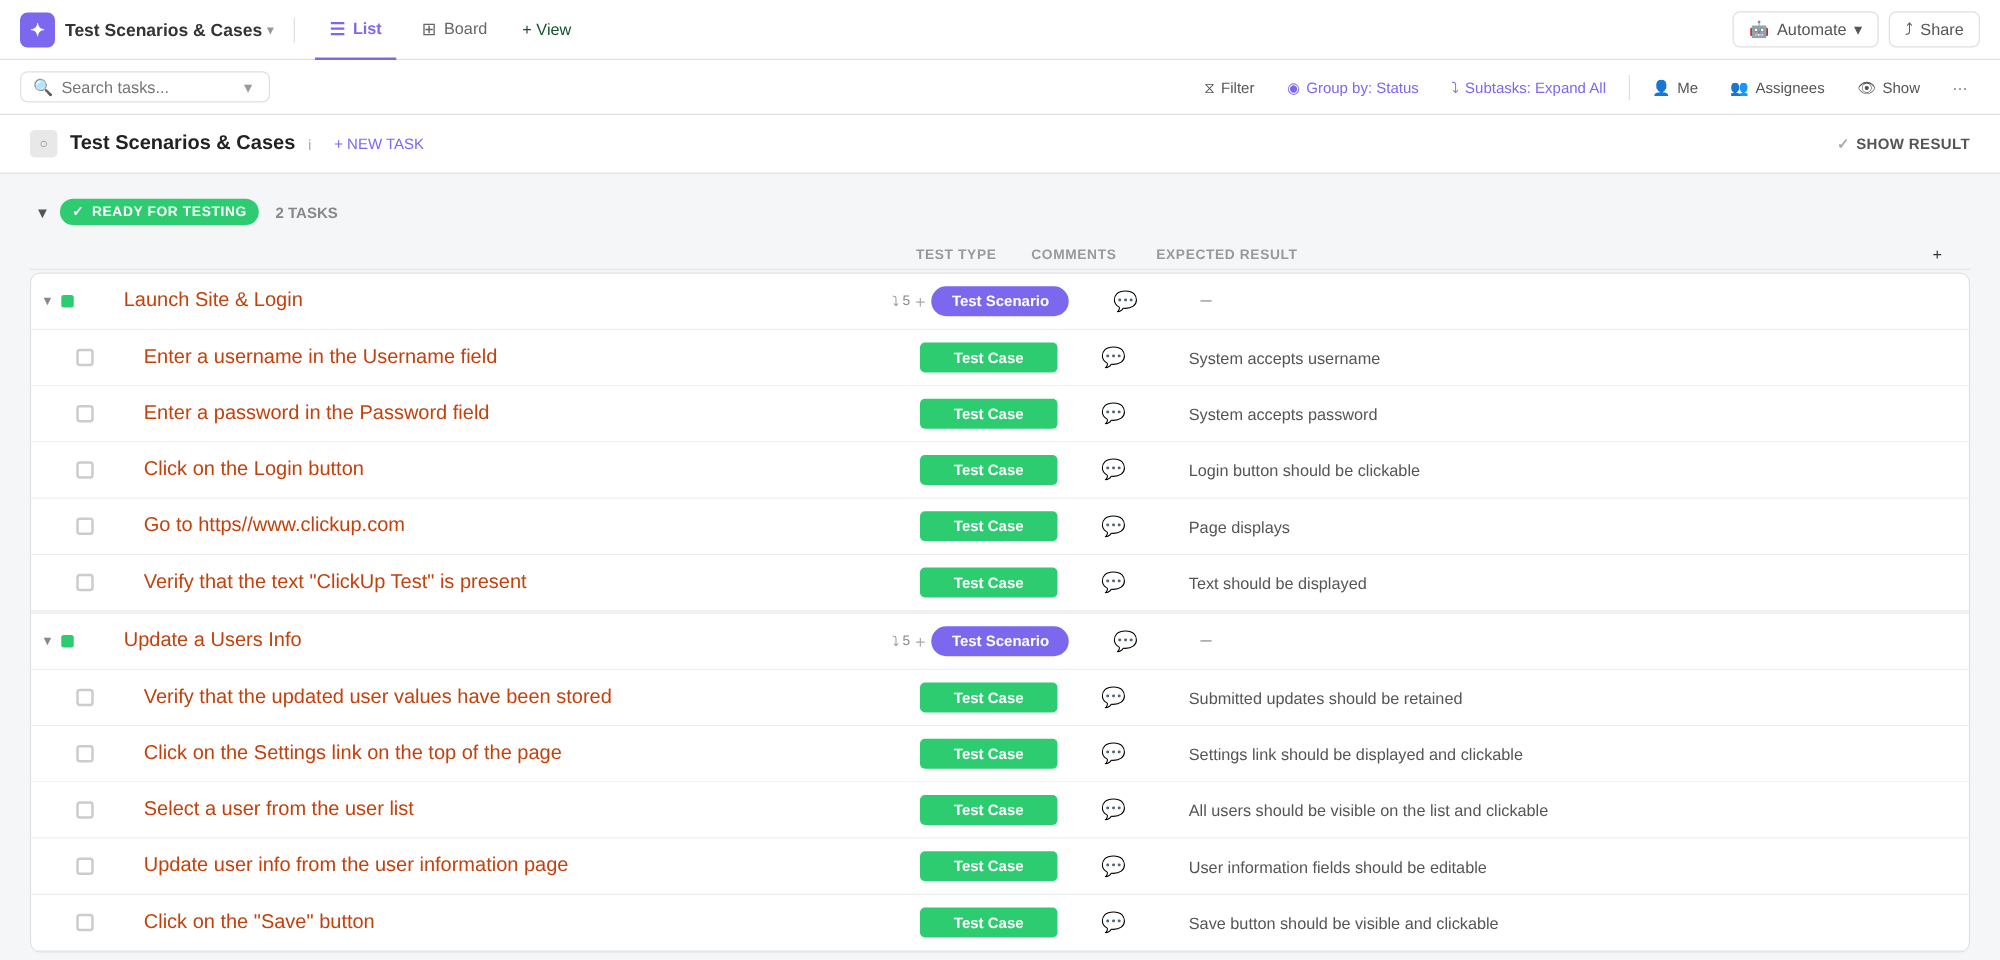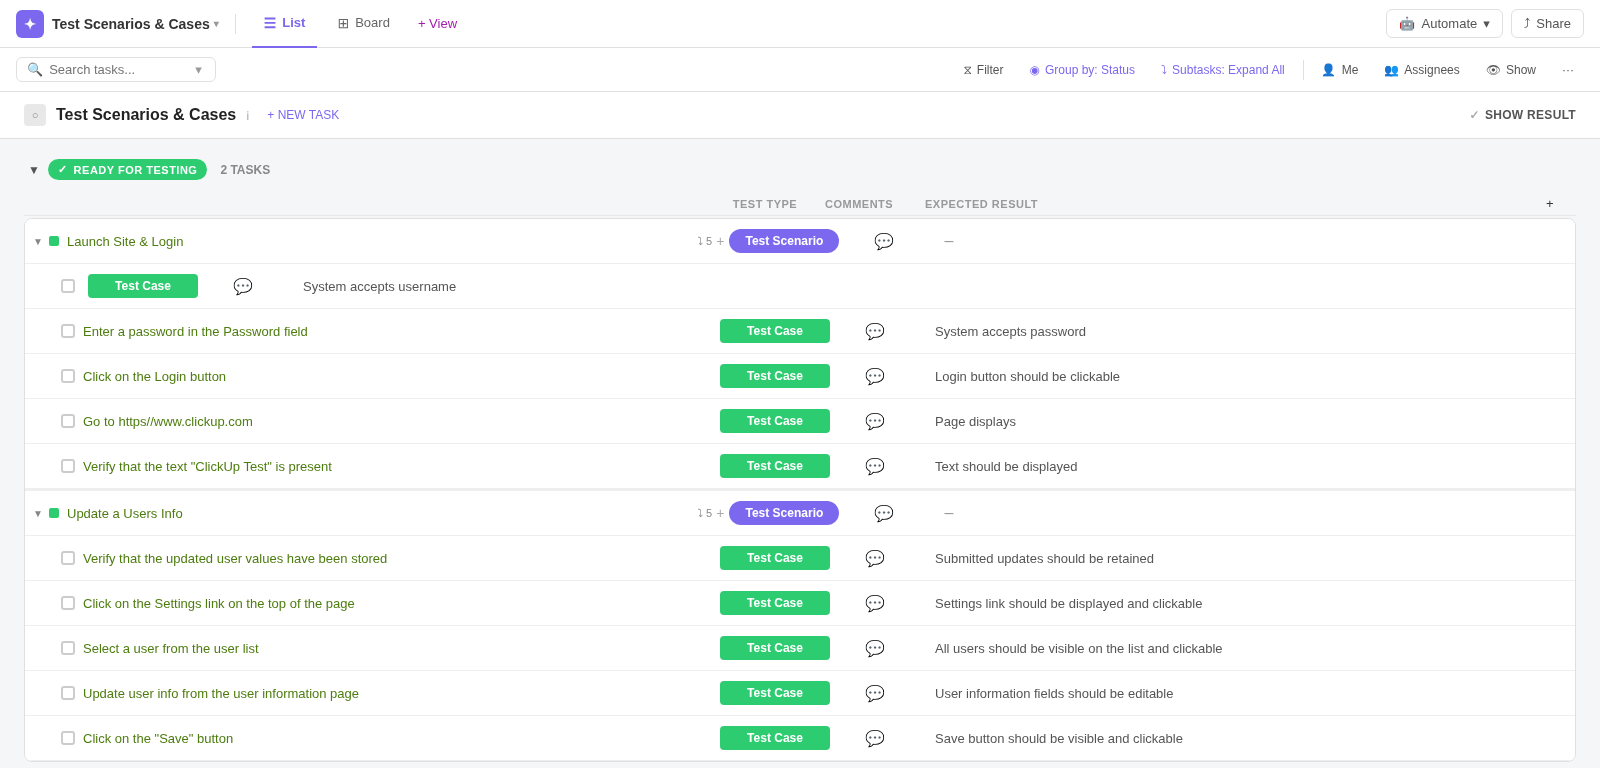--- a/index.html
+++ b/index.html
@@ -18,21 +18,21 @@
       font-size: 14px; font-weight: 600; color: #333; display: flex; align-items: center; gap: 4px;
     }
     .nav-title .chevron { color: #999; font-size: 10px; }
     .nav-divider { width: 1px; height: 20px; background: #e0e0e0; margin: 0 8px; }
     .nav-tab {
       display: flex; align-items: center; gap: 6px; padding: 0 12px; height: 48px;
       cursor: pointer; color: #666; font-size: 13px; border-bottom: 2px solid transparent; text-decoration: none;
     }
     .nav-tab.active { color: #7b68ee; border-bottom: 2px solid #7b68ee; font-weight: 600; }
     .nav-tab .tab-icon { font-size: 14px; }
-    .nav-tab-add { display: flex; align-items: center; gap: 4px; color: #a21caf; padding: 0 8px; cursor: pointer; }
+    .nav-tab-add { display: flex; align-items: center; gap: 4px; color: #14532d; padding: 0 8px; cursor: pointer; }
     .nav-spacer { flex: 1; }
     .nav-btn {
       display: flex; align-items: center; gap: 6px; padding: 6px 12px;
       border: 1px solid #e0e0e0; border-radius: 6px; cursor: pointer; color: #555; font-size: 13px; background: #fff;
     }
     .nav-share { background: #fff; }
 
     
     .toolbar {
       display: flex; align-items: center; background: #fff; border-bottom: 1px solid #e0e0e0;
@@ -113,21 +113,21 @@
     .collapse-arrow { cursor: pointer; color: #888; font-size: 10px; margin-right: 4px; width: 12px; }
     .task-checkbox {
       width: 14px; height: 14px; border: 2px solid #ccc; border-radius: 3px;
       margin-right: 8px; flex-shrink: 0; cursor: pointer;
     }
     .task-dot {
       width: 10px; height: 10px; border-radius: 2px; background: #2ecc71;
       margin-right: 8px; flex-shrink: 0;
     }
     .task-dot.square { border-radius: 2px; }
-    .task-name { flex: 1; font-size: 13px; color: #4d7c0f; }
+    .task-name { flex: 1; font-size: 16px; color: #c2410c; margin-left: 32px; }
     .subtask-count {
       display: flex; align-items: center; gap: 3px; color: #888; font-size: 11px;
       margin-left: 8px; cursor: pointer;
     }
     .add-subtask { color: #aaa; font-size: 14px; cursor: pointer; margin-left: 4px; }
 
     
     .type-badge {
       width: 110px; text-align: center; padding: 5px 8px; border-radius: 4px;
       font-size: 12px; font-weight: 600; color: #fff; margin: 0 5px; flex-shrink: 0;
@@ -273,20 +273,21 @@
       <div class="comment-cell">
         <span class="comment-icon">💬</span>
       </div>
       <div class="expected-cell">
         <span class="expected-dash">–</span>
       </div>
     </div>
 
     <div class="scenario-row row-indent-1">
       <div class="task-checkbox"></div>
+      <span class="task-name">Enter a username in the Username field</span>
       <div class="type-badge badge-case">Test Case</div>
       <div class="comment-cell">
         <span class="comment-icon">💬</span>
       </div>
       <div class="expected-cell">System accepts username</div>
     </div>
 
     <div class="scenario-row row-indent-1">
       <div class="task-checkbox"></div>
       <span class="task-name">Enter a password in the Password field</span>

